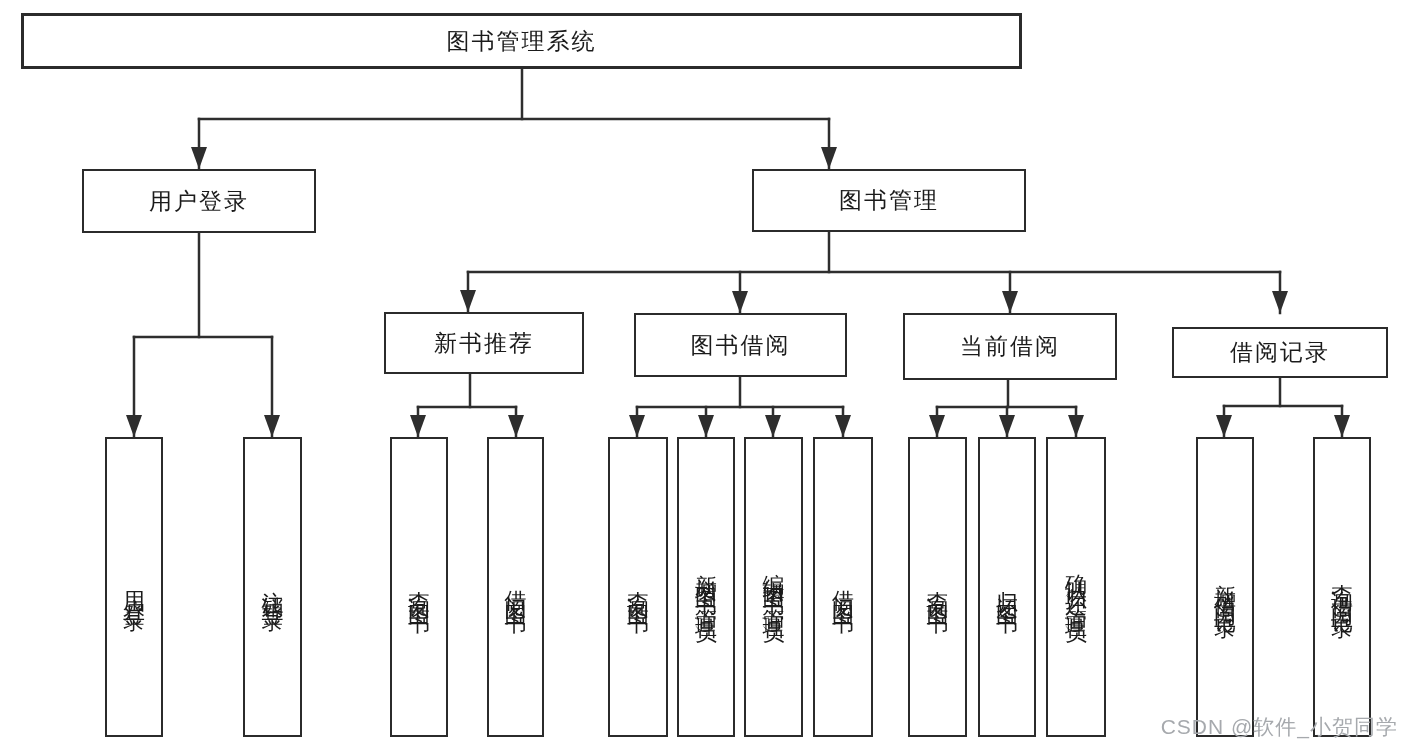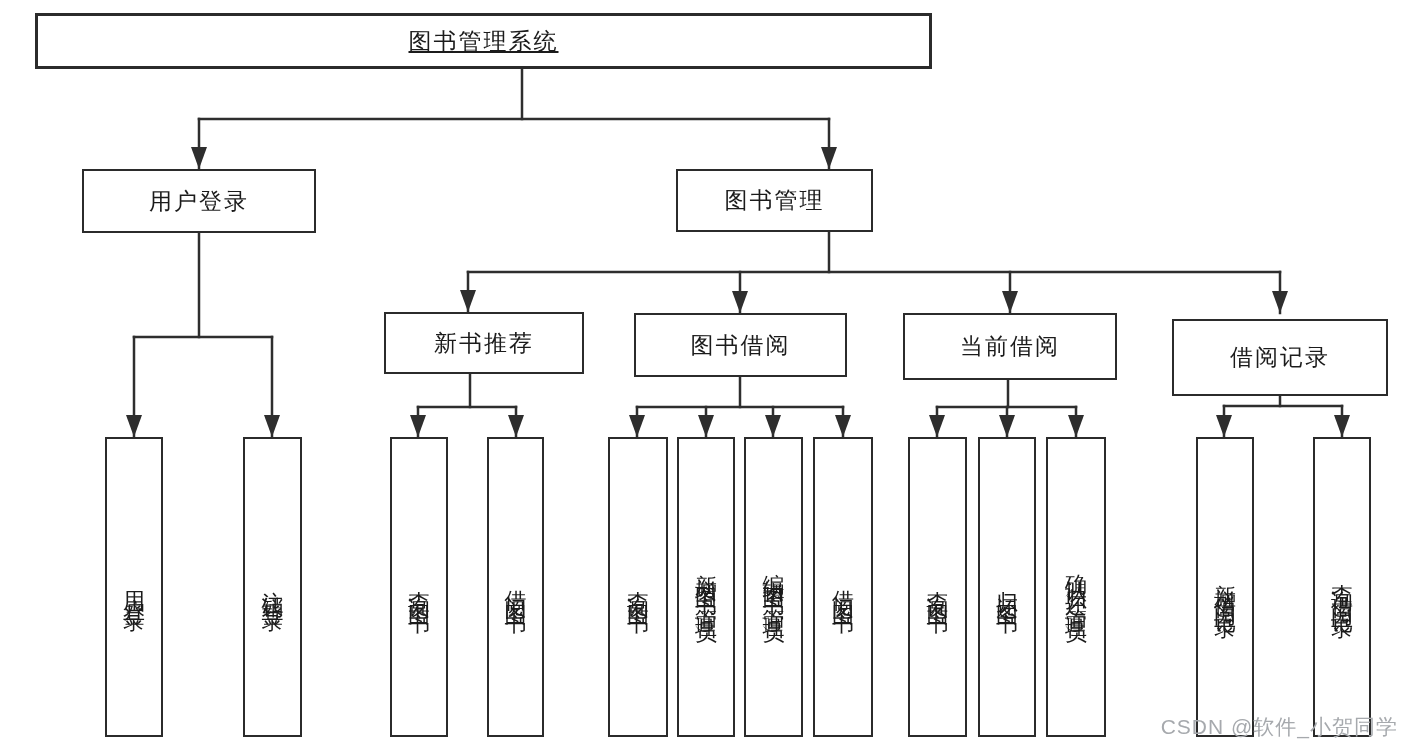--- a/index.html
+++ b/index.html
@@ -118,41 +118,41 @@
     </g>
 
     <g>
       <line x1="1280" y1="374" x2="1280" y2="406"></line>
       <line x1="1224" y1="406" x2="1342" y2="406"></line>
       <line x1="1224" y1="406" x2="1224" y2="437" marker-end="url(#arrow)"></line>
       <line x1="1342" y1="406" x2="1342" y2="437" marker-end="url(#arrow)"></line>
     </g>
   </svg>
 
-  <div class="box hbox root-box" style="left:35px; top:13px; width:897px; height:56px;text-decoration:underline;">
+  <div class="box hbox root-box" style="left:21px; top:13px; width:1001px; height:56px;">
     <span>图书管理系统</span>
   </div>
 
   <div class="box hbox" style="left:82px; top:169px; width:234px; height:64px;">
     <span>用户登录</span>
   </div>
-  <div class="box hbox" style="left:676px; top:169px; width:197px; height:63px;">
+  <div class="box hbox" style="left:752px; top:169px; width:274px; height:63px;">
     <span>图书管理</span>
   </div>
 
   <div class="box hbox" style="left:384px; top:312px; width:200px; height:62px;">
     <span>新书推荐</span>
   </div>
   <div class="box hbox" style="left:634px; top:313px; width:213px; height:64px;">
     <span>图书借阅</span>
   </div>
   <div class="box hbox" style="left:903px; top:313px; width:214px; height:67px;">
     <span>当前借阅</span>
   </div>
-  <div class="box hbox" style="left:1172px; top:319px; width:216px; height:77px;">
+  <div class="box hbox" style="left:1172px; top:327px; width:216px; height:51px;">
     <span>借阅记录</span>
   </div>
 
   <div class="box vbox" style="left:105px; top:437px; width:58px; height:300px;">
     <span class="vtext">用户登录</span>
   </div>
   <div class="box vbox" style="left:243px; top:437px; width:59px; height:300px;">
     <span class="vtext">注销登录</span>
   </div>
 

